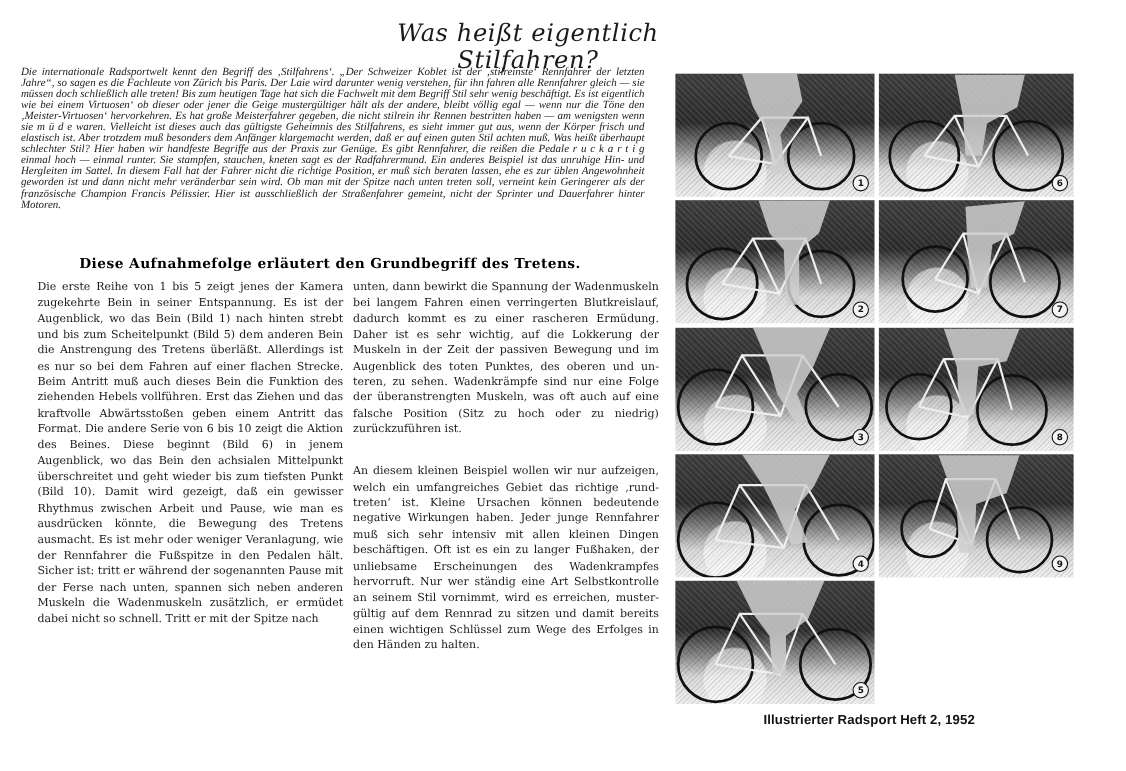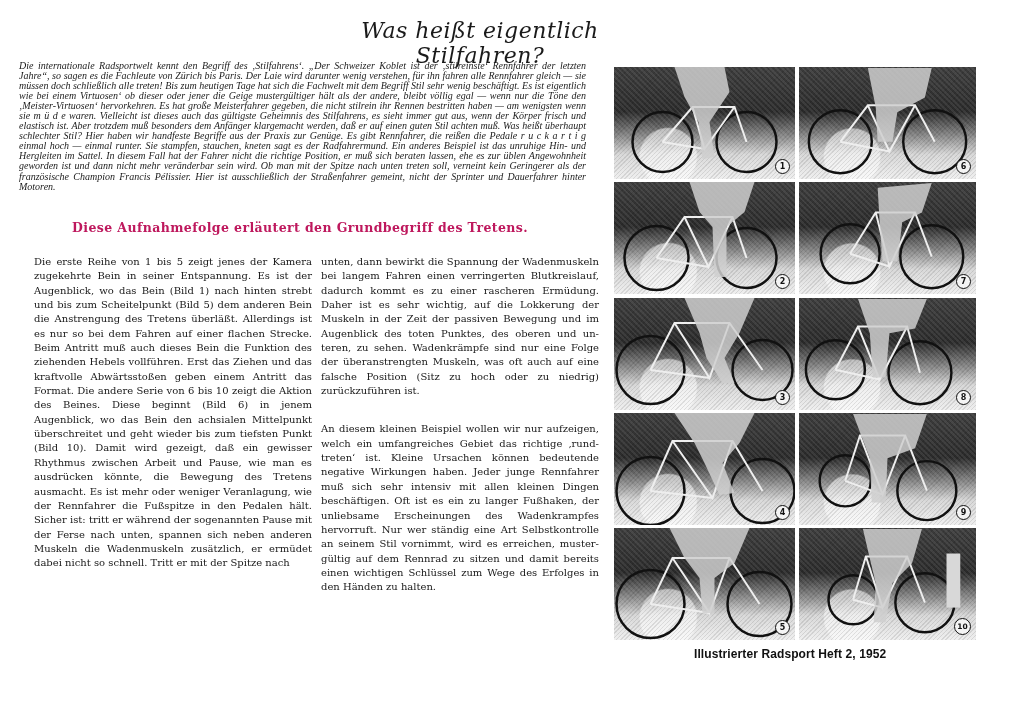--- a/index.html
+++ b/index.html
@@ -13,22 +13,22 @@
   }
 
   .intro {
     position: absolute; left: 19px; top: 61px; width: 567px;
     font-family: Liberation Serif, serif; font-style: italic; font-size: 10px; line-height: 10.05px;
     text-align: justify; color: #1b1b1b;
   }
   .intro p { margin: 0; }
 
   .subhead {
-    position: absolute; left: 40px; top: 220px; width: 520px; text-align: center;
-    font-family: "DejaVu Serif", serif; font-weight: bold; font-size: 12.5px; letter-spacing: 0.4px; color: #be185d;
+    position: absolute; left: 40px; top: 232px; width: 520px; text-align: center;
+    font-family: "DejaVu Serif", serif; font-weight: bold; font-size: 12.5px; letter-spacing: 0.4px; color: #000000;
   }
 
   .col {
     position: absolute; top: 255px; width: 278px;
     font-family: "DejaVu Serif", serif; font-size: 10px; line-height: 14.35px; text-align: justify;
     color: #181818; hyphens: manual;
   }
   .col p { margin: 0; }
   .col p + p { margin-top: 24px; }
   .col-left { left: 34px; }
@@ -198,30 +198,16 @@
             <circle cx="36" cy="76" r="34"></circle>
             <circle cx="145" cy="76" r="32"></circle>
           </g>
           <g stroke="#eee" stroke-width="2" fill="none">
             <path d="M36 76 L58 30 L115 30 L145 76 M58 30 L95 85 L115 30 M95 85 L36 76"></path>
           </g>
           <path d="M55 0 L135 0 L120 35 L100 50 L100 85 L88 85 L85 50 L70 30 Z" fill="#cfcfcf" opacity="0.85"></path>
         </svg>
       <span class="badge">5</span>
     </div>
-    <div class="photo">
-      <svg viewBox="0 0 180 112">
-          <g fill="none" stroke="#111" stroke-width="2.5">
-            <circle cx="55" cy="72" r="25"></circle>
-            <circle cx="128" cy="75" r="30"></circle>
-          </g>
-          <g stroke="#eee" stroke-width="2" fill="none">
-            <path d="M55 72 L68 28 L110 28 L128 75 M68 28 L85 80 L110 28 M85 80 L55 72"></path>
-          </g>
-          <path d="M65 0 L125 0 L115 35 L95 55 L88 95 L76 95 L78 55 L72 30 Z" fill="#cfcfcf" opacity="0.85"></path>
-          <rect x="150" y="25" width="14" height="55" fill="#d8d8d8"></rect>
-        </svg>
-      <span class="badge wide">10</span>
-    </div>
   </div>
 
   <div class="caption">Illustrierter Radsport Heft 2, 1952</div>
 </div>
 
 </body></html>

